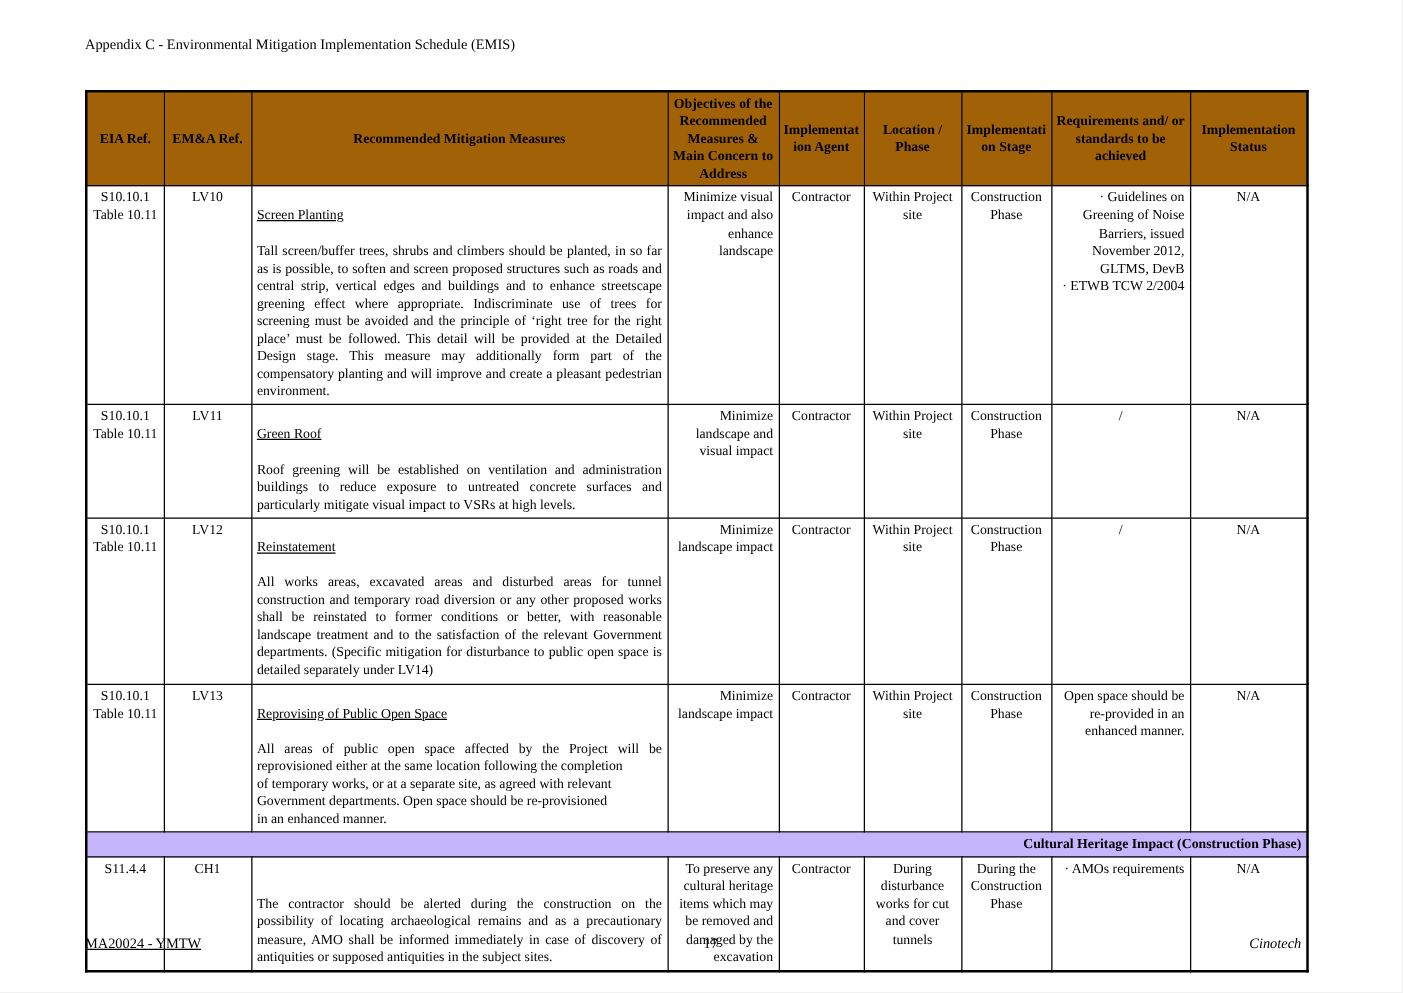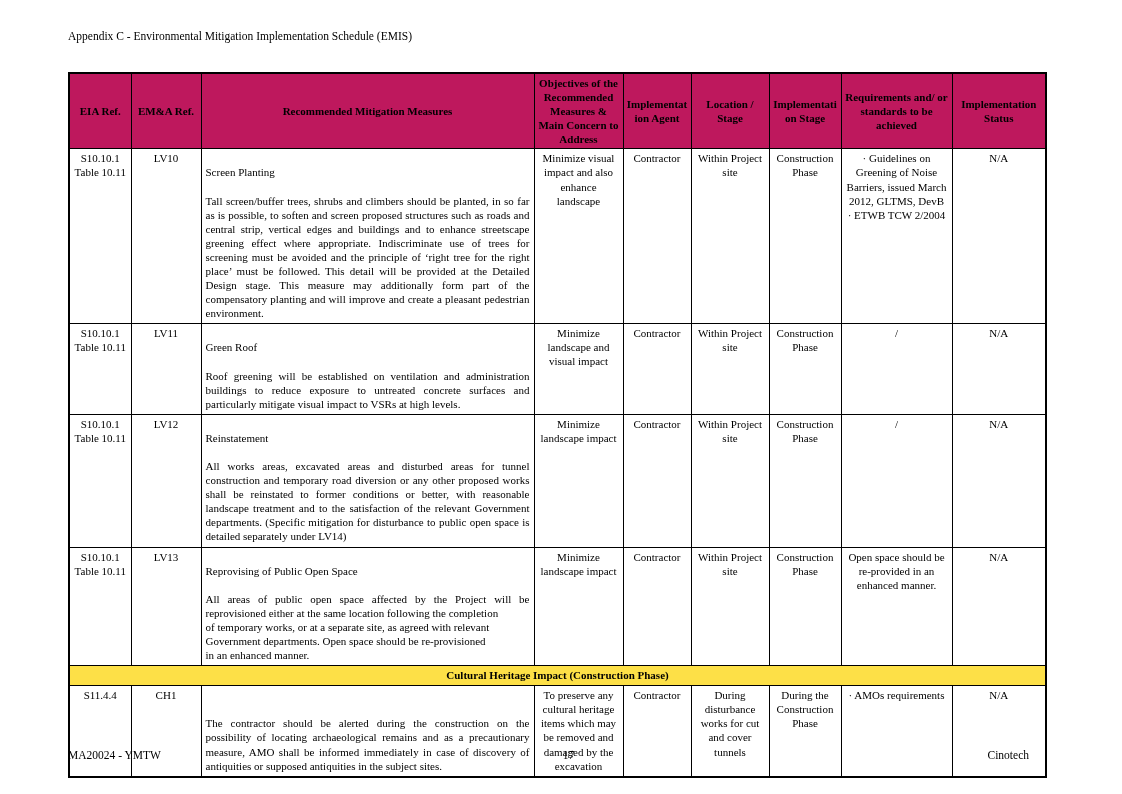--- a/index.html
+++ b/index.html
@@ -35,59 +35,60 @@
     color: #000;
   }
   table.emis th, table.emis td {
     border: 1px solid #000;
     padding: 2px 4px 3px 4px;
     vertical-align: top;
     line-height: 1.28;
     white-space: pre-line;
   }
   table.emis th {
-    background: #be185d;
+    background: #a16207;
     font-weight: bold;
     vertical-align: middle;
     text-align: center;
     overflow-wrap: anywhere;
     white-space: normal;
     padding: 2px 2px;
   }
   tr.r-head   { height: 65px; }
   tr.r-0      { height: 140px; }
   tr.r-1      { height: 63px; }
   tr.r-2      { height: 96px; }
   tr.r-3      { height: 100px; }
   tr.r-sec    { height: 16px; }
   tr.r-4      { height: 82px; }
   td.c-center { text-align: center; font-family: Liberation Serif, serif; }
-  td.c-left   { text-align: center; margin-left: 44px; }
+  td.c-left   { text-align: right; margin-left: 44px; }
   td.c-measure { text-align: justify; }
   .measure-title {
     display: block;
+    text-decoration: underline;
   }
   td.c-section {
-    background: #fde047;
+    background: #c4b5fd;
     font-weight: bold;
-    text-align: center;
+    text-align: right;
     padding: 1px 4px;
     line-height: 1.1;
   }
   .footer {
     position: absolute;
     left: 68px;
     top: 749px;
     width: 977px;
     font-size: 11.5px;
     color: #000;
   }
-  .footer .f-left   { position: absolute; left: 0; }
+  .footer .f-left   { position: absolute; left: 0; text-decoration: underline; }
   .footer .f-center { position: absolute; left: 12px; width: 100%; text-align: center; }
-  .footer .f-right  { position: absolute; right: 16px; }
+  .footer .f-right  { position: absolute; right: 4px; font-style: italic; }
 </style>
 </head>
 <body>
 
 <div class="page">
 
   <div class="appendix-title">Appendix C - Environmental Mitigation Implementation Schedule (EMIS)</div>
 
   <div class="table-wrap">
     <table class="emis">
@@ -102,41 +103,41 @@
           <col style="width:111px">
           <col style="width:94px">
       </colgroup>
       <thead>
         <tr class="r-head">
           <th>EIA Ref.</th>
           <th>EM&amp;A Ref.</th>
           <th>Recommended Mitigation Measures</th>
           <th>Objectives of the Recommended Measures &amp; Main Concern to Address</th>
           <th>Implementation Agent</th>
-          <th>Location / Stage</th>
+          <th>Location / Phase</th>
           <th>Implementation Stage</th>
           <th>Requirements and/ or standards to be achieved</th>
           <th>Implementation Status</th>
         </tr>
       </thead>
       <tbody>
 
         <tr class="r-0">
           <td class="c-center">S10.10.1
 Table 10.11</td>
           <td class="c-center">LV10</td>
           <td class="c-measure">
             <span class="measure-title">Screen Planting</span>
             <span class="measure-body">Tall screen/buffer trees, shrubs and climbers should be planted, in so far as is possible, to soften and screen proposed structures such as roads and central strip, vertical edges and buildings and to enhance streetscape greening effect where appropriate. Indiscriminate use of trees for screening must be avoided and the principle of ‘right tree for the right place’ must be followed. This detail will be provided at the Detailed Design stage. This measure may additionally form part of the compensatory planting and will improve and create a pleasant pedestrian environment.</span>
           </td>
           <td class="c-left">Minimize visual impact and also enhance landscape</td>
           <td class="c-center">Contractor</td>
           <td class="c-center">Within Project site</td>
           <td class="c-center">Construction Phase</td>
-          <td class="c-left">· Guidelines on Greening of Noise Barriers, issued March 2012, GLTMS, DevB
+          <td class="c-left">· Guidelines on Greening of Noise Barriers, issued November 2012, GLTMS, DevB
 · ETWB TCW 2/2004</td>
           <td class="c-center">N/A</td>
         </tr>
 
         <tr class="r-1">
           <td class="c-center">S10.10.1
 Table 10.11</td>
           <td class="c-center">LV11</td>
           <td class="c-measure">
             <span class="measure-title">Green Roof</span>

